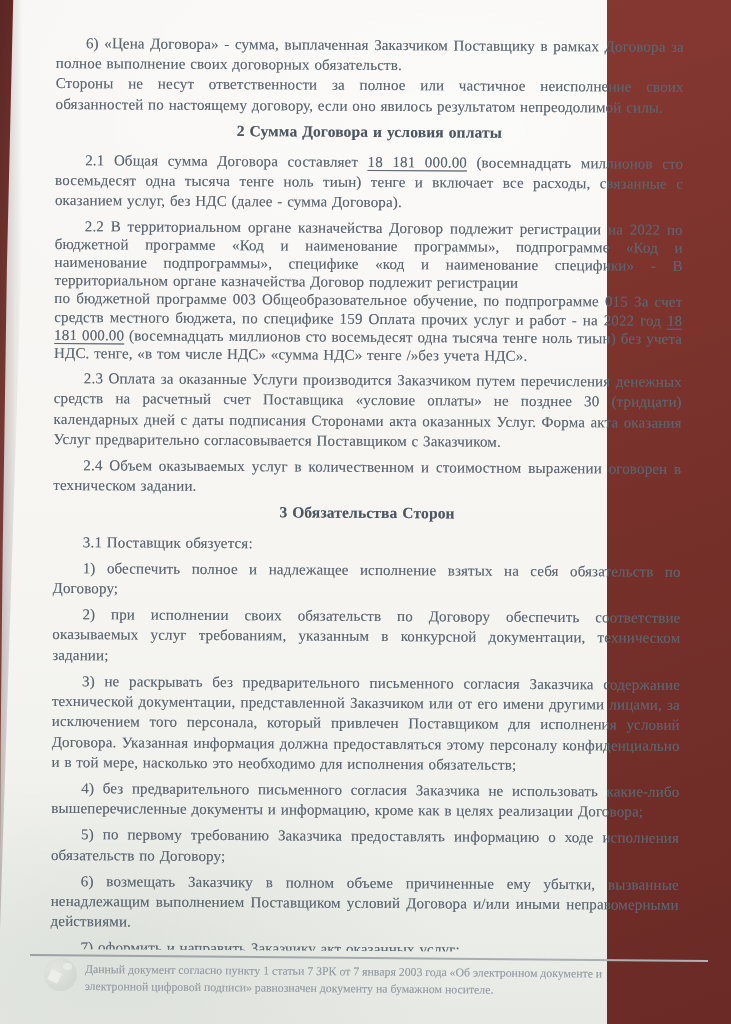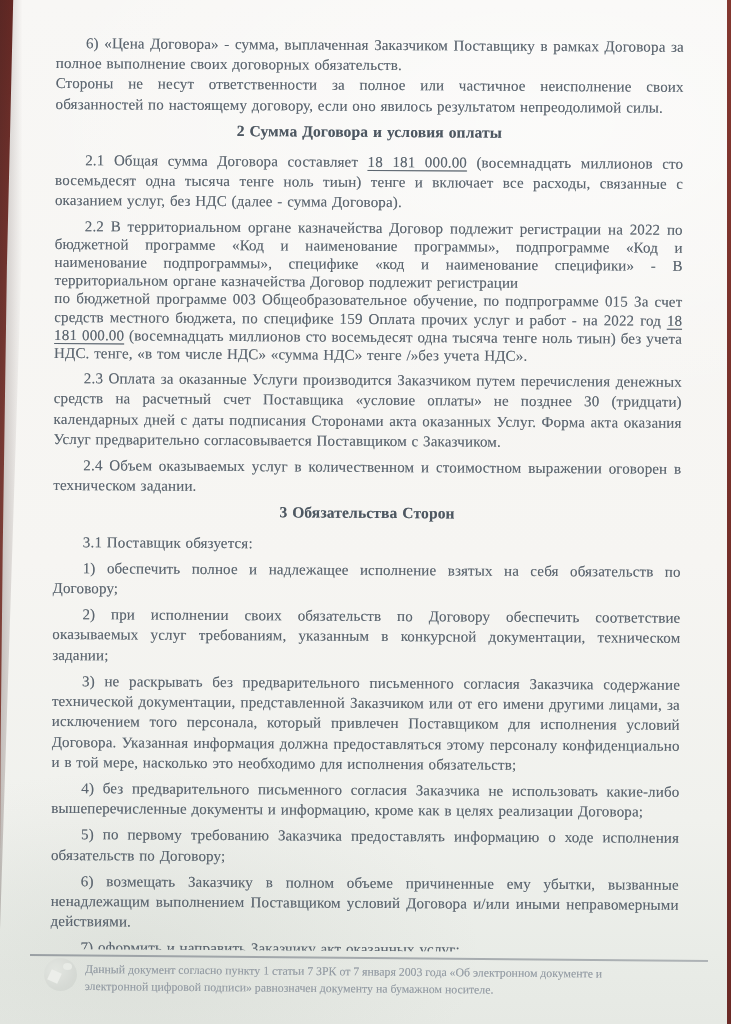--- a/index.html
+++ b/index.html
@@ -3,21 +3,21 @@
 <meta charset="utf-8">
 <style>
   html, body { margin: 0; padding: 0; }
   body {
     width: 731px; height: 1024px;
     overflow: hidden; position: relative;
     background: linear-gradient(160deg, #8a3b33 0%, #76302a 60%, #6b2a26 100%);
     font-family: "Liberation Serif", serif;
   }
   .paper {
-    position: absolute; left: 0; top: 0; width: 727px; height: 1024px;
+    position: absolute; left: 0; top: 0; width: 607px; height: 1024px;
     background:
       radial-gradient(900px 500px at 75% 12%, rgba(255,255,255,0.5), rgba(255,255,255,0) 60%),
       radial-gradient(500px 260px at 18% 93%, rgba(170,178,168,0.18), rgba(170,178,168,0) 70%),
       linear-gradient(180deg, #f8f7f5 0%, #f6f5f2 55%, #f0f1ed 80%, #e9ece7 93%, #e6e9e4 100%);
   }
   
   .backing-edge {
     position: absolute; left: 0; top: 0; width: 15px; height: 890px;
     background: linear-gradient(100deg, #62231f 0%, #8d3f37 55%, #a65648 100%);
     clip-path: polygon(0 0, 88% 0, 46% 30%, 18% 62%, 4% 84%, 0 96%);

